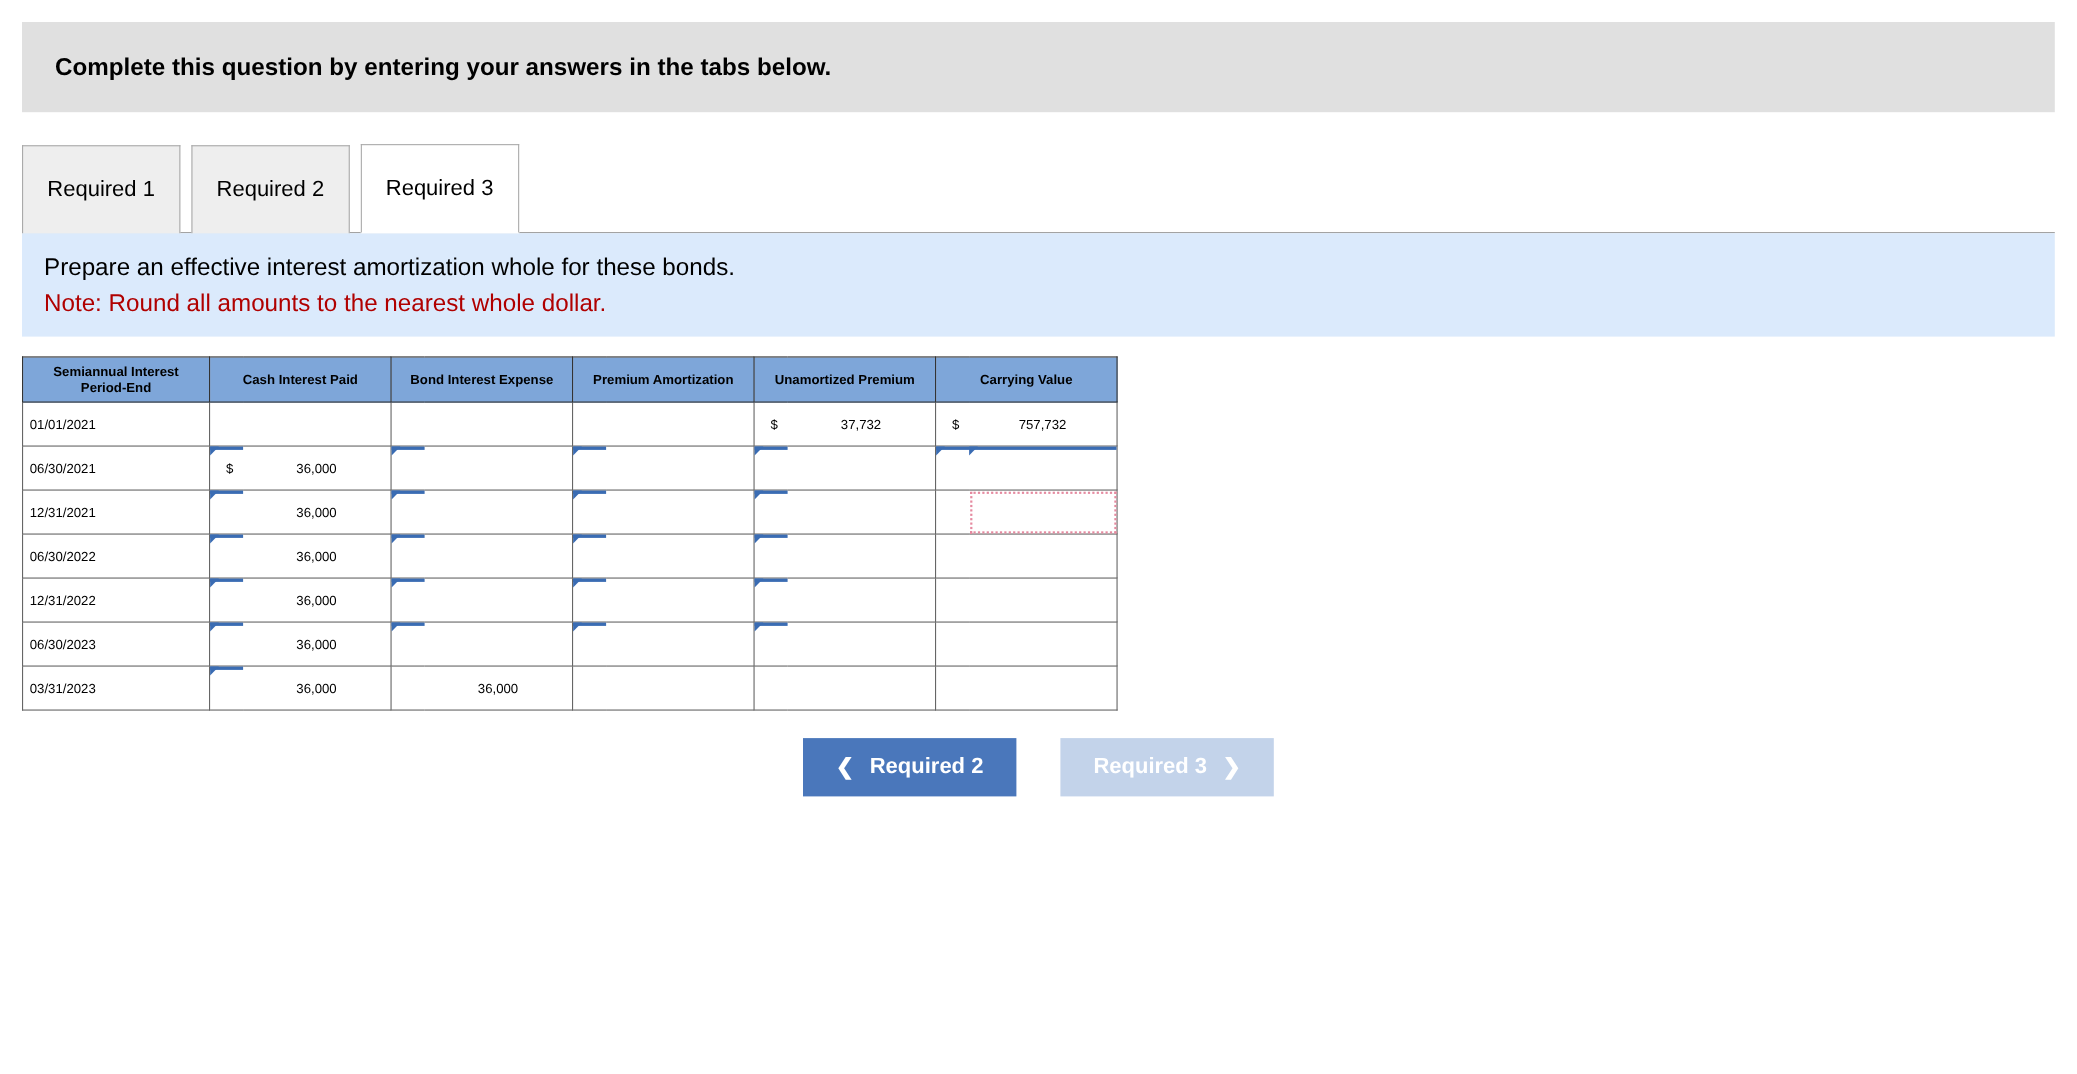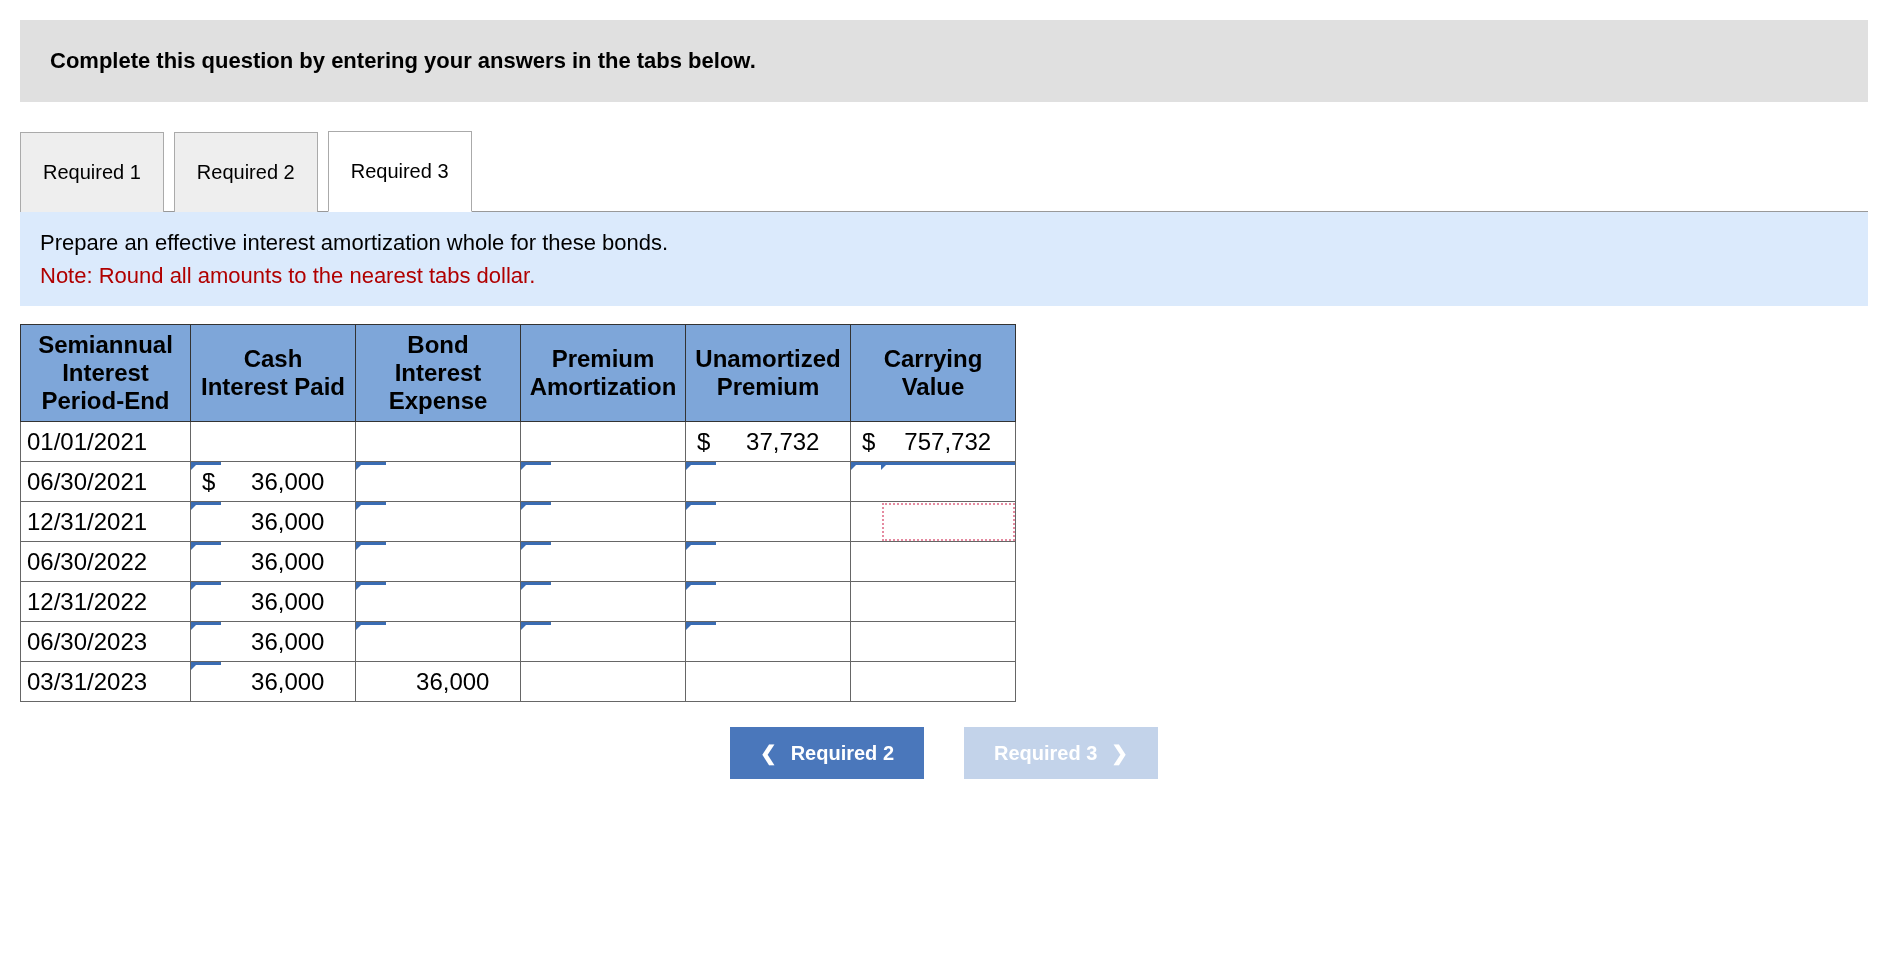--- a/index.html
+++ b/index.html
@@ -44,21 +44,21 @@
     line-height: 1.5;
   }
   .prompt-box .note {
     color: #b00000;
   }
   .table-wrap {
     margin-top: 18px;
   }
   table.amort {
     border-collapse: collapse;
-    font-size: 24px;
+    font-size: 12px;
   }
   table.amort th {
     background: #7ea6d9;
     border: 1px solid #333;
     padding: 6px 8px;
     font-weight: bold;
     text-align: center;
     vertical-align: middle;
   }
   table.amort td {
@@ -138,21 +138,21 @@
 <div class="instruction-banner">Complete this question by entering your answers in the tabs below.</div>
 
 <div class="tabs-row">
   <div class="tab">Required 1</div>
   <div class="tab">Required 2</div>
   <div class="tab active">Required 3</div>
 </div>
 
 <div class="prompt-box">
   <div>Prepare an effective interest amortization whole for these bonds.</div>
-  <div class="note">Note: Round all amounts to the nearest tabs dollar.</div>
+  <div class="note">Note: Round all amounts to the nearest whole dollar.</div>
 </div>
 
 <div class="table-wrap">
   <table class="amort">
     <thead>
       <tr>
         <th class="col-period">Semiannual Interest Period-End</th>
         <th class="col-money" colspan="2">Cash Interest Paid</th>
         <th class="col-money" colspan="2">Bond Interest Expense</th>
         <th class="col-money" colspan="2">Premium Amortization</th>

